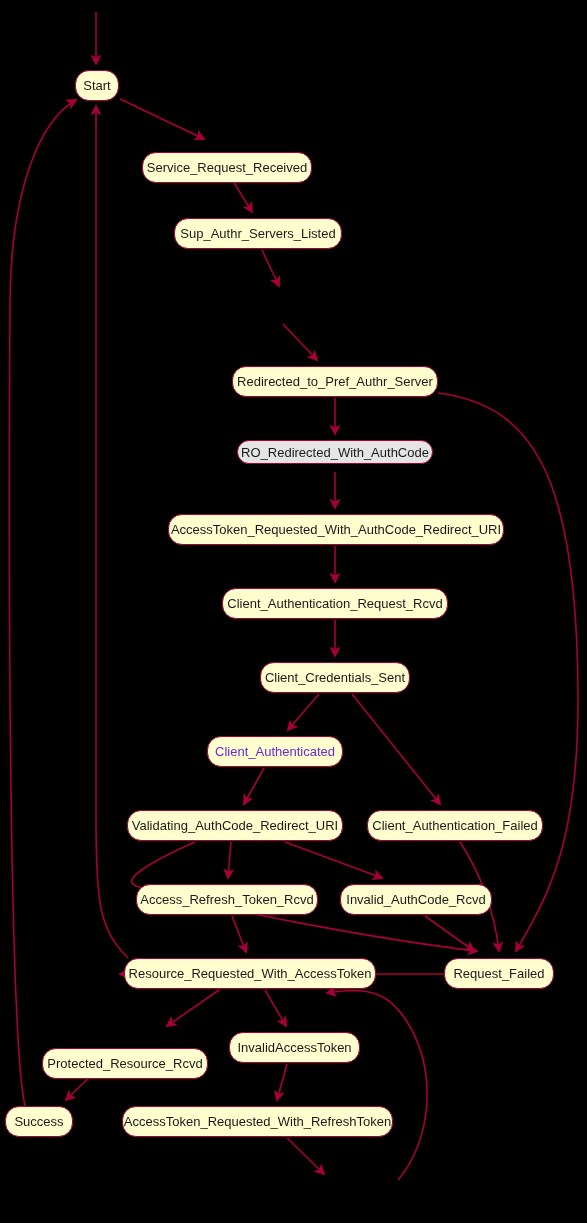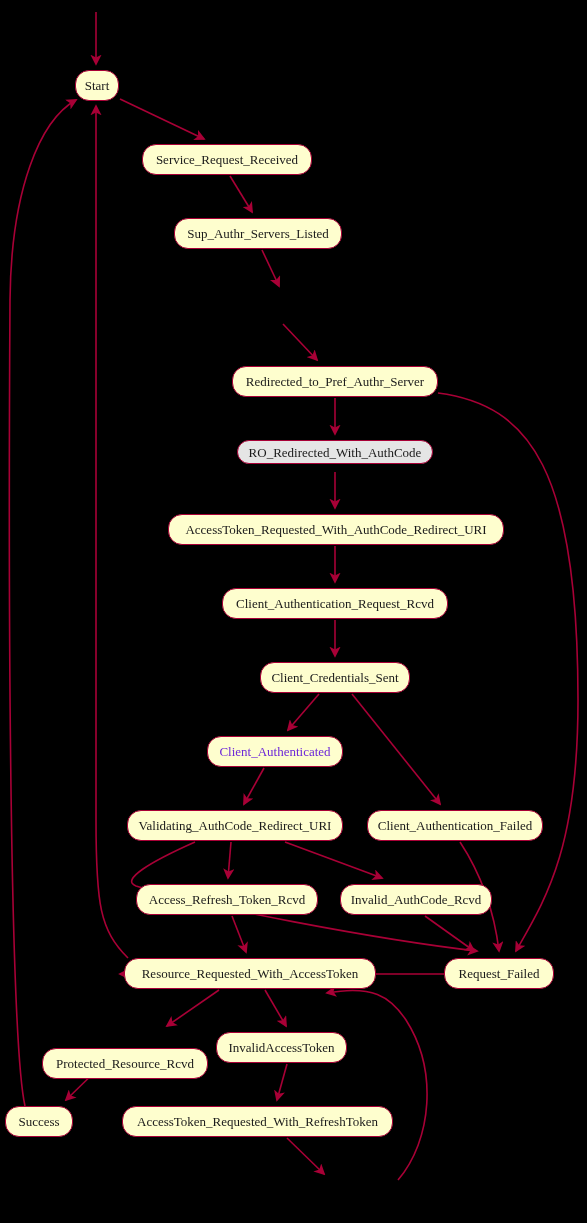--- a/index.html
+++ b/index.html
@@ -26,21 +26,21 @@
     height: 1223px;
     pointer-events: none;
   }
   .node {
     position: absolute;
     box-sizing: border-box;
     background: #FEFECE;
     border: 1.5px solid #A80036;
     border-radius: 14px;
     color: #1A1A1A;
-    font-family: Liberation Serif, serif;
+    font-family: Liberation Sans, sans-serif;
     font-size: 13px;
     line-height: 1;
     white-space: nowrap;
     overflow: hidden;
     display: flex;
     align-items: center;
     justify-content: center;
     text-align: center;
     padding: 0 8px;
   }
@@ -88,21 +88,21 @@
       <path d="M 287,1138 L 324,1174"></path>
       <path d="M 398,1180 C 432,1140 438,1070 406,1020 C 390,996 372,985 327,993"></path>
       <path d="M 25,1106 C 10,1040 8,620 10,300 C 11,190 40,120 76,100"></path>
       <path d="M 444,974 L 120,974"></path>
     </g>
   </svg>
 
   <div class="node" style="left: 75px; top: 70px; width: 44px; height: 31px; background: rgb(254, 254, 206); border-color: rgb(168, 0, 54); color: rgb(26, 26, 26);">
     <span class="node-label">Start</span>
   </div>
-  <div class="node" style="left: 142px; top: 144px; width: 170px; height: 31px; background: rgb(254, 254, 206); border-color: rgb(168, 0, 54); color: rgb(26, 26, 26);">
+  <div class="node" style="left: 142px; top: 152px; width: 170px; height: 31px; background: rgb(254, 254, 206); border-color: rgb(168, 0, 54); color: rgb(26, 26, 26);">
     <span class="node-label">Service_Request_Received</span>
   </div>
   <div class="node" style="left: 174px; top: 218px; width: 168px; height: 31px; background: rgb(254, 254, 206); border-color: rgb(168, 0, 54); color: rgb(26, 26, 26); text-align: center;">
     <span class="node-label">Sup_Authr_Servers_Listed</span>
   </div>
   <div class="node" style="left: 232px; top: 366px; width: 206px; height: 31px; background: rgb(254, 254, 206); border-color: rgb(168, 0, 54); color: rgb(26, 26, 26);">
     <span class="node-label">Redirected_to_Pref_Authr_Server</span>
   </div>
   <div class="node" style="left: 237px; top: 440px; width: 196px; height: 24px; background: #e5e5e5; border-color: rgb(168, 0, 54); color: rgb(26, 26, 26);">
     <span class="node-label">RO_Redirected_With_AuthCode</span>
@@ -133,21 +133,21 @@
   </div>
   <div class="node" style="left: 124px; top: 958px; width: 252px; height: 31px; background: rgb(254, 254, 206); border-color: rgb(168, 0, 54); color: rgb(26, 26, 26);">
     <span class="node-label">Resource_Requested_With_AccessToken</span>
   </div>
   <div class="node" style="left: 444px; top: 958px; width: 110px; height: 31px; background: rgb(254, 254, 206); border-color: rgb(168, 0, 54); color: rgb(26, 26, 26);">
     <span class="node-label">Request_Failed</span>
   </div>
   <div class="node" style="left: 42px; top: 1032px; width: 166px; height: 31px; background: rgb(254, 254, 206); border-color: rgb(168, 0, 54); color: rgb(26, 26, 26); margin-top: 16px;">
     <span class="node-label">Protected_Resource_Rcvd</span>
   </div>
-  <div class="node" style="left: 216px; top: 1032px; width: 131px; height: 31px; background: rgb(254, 254, 206); border-color: rgb(168, 0, 54); color: rgb(26, 26, 26);">
+  <div class="node" style="left: 229px; top: 1032px; width: 131px; height: 31px; background: rgb(254, 254, 206); border-color: rgb(168, 0, 54); color: rgb(26, 26, 26);">
     <span class="node-label">InvalidAccessToken</span>
   </div>
   <div class="node" style="left: 5px; top: 1106px; width: 68px; height: 31px; background: rgb(254, 254, 206); border-color: rgb(168, 0, 54); color: rgb(26, 26, 26);">
     <span class="node-label">Success</span>
   </div>
   <div class="node" style="left: 122px; top: 1106px; width: 271px; height: 31px; background: rgb(254, 254, 206); border-color: rgb(168, 0, 54); color: rgb(26, 26, 26);">
     <span class="node-label">AccessToken_Requested_With_RefreshToken</span>
   </div>
 
 </div>

